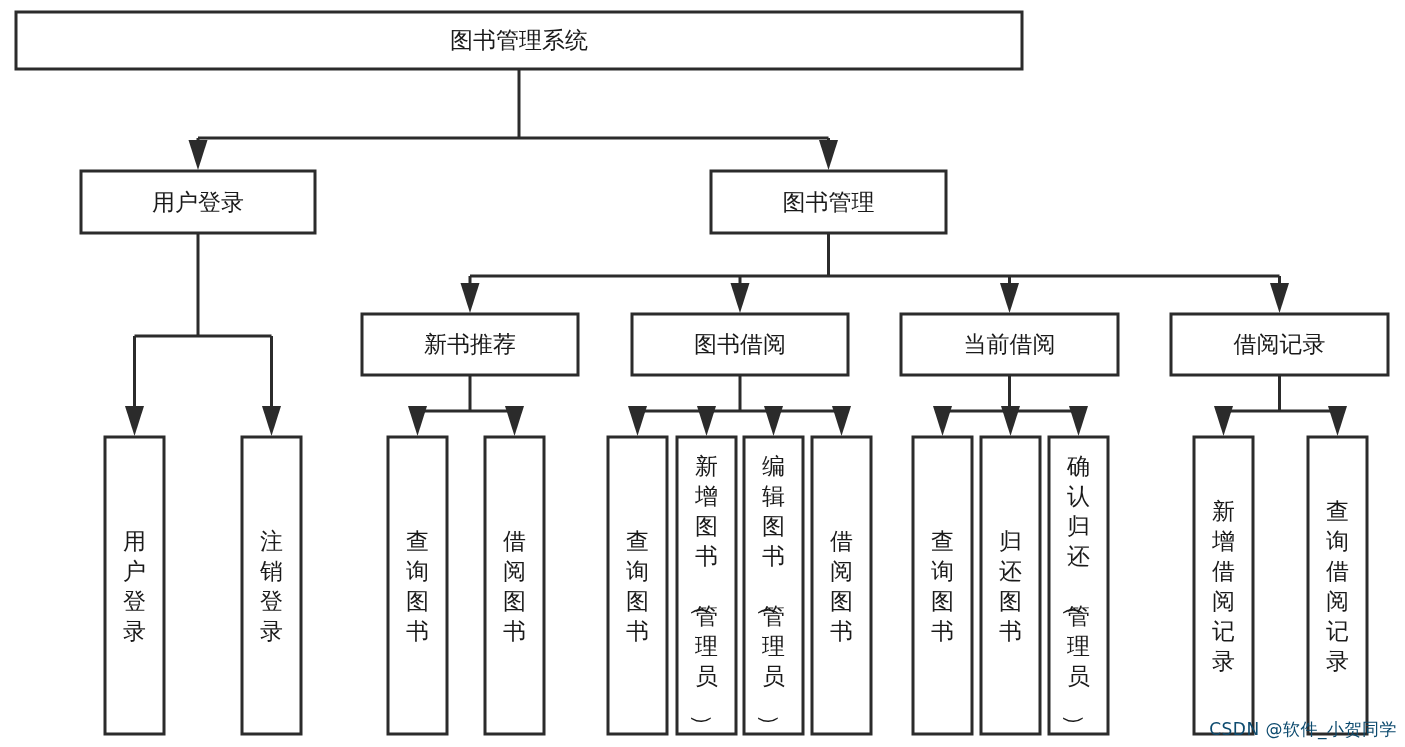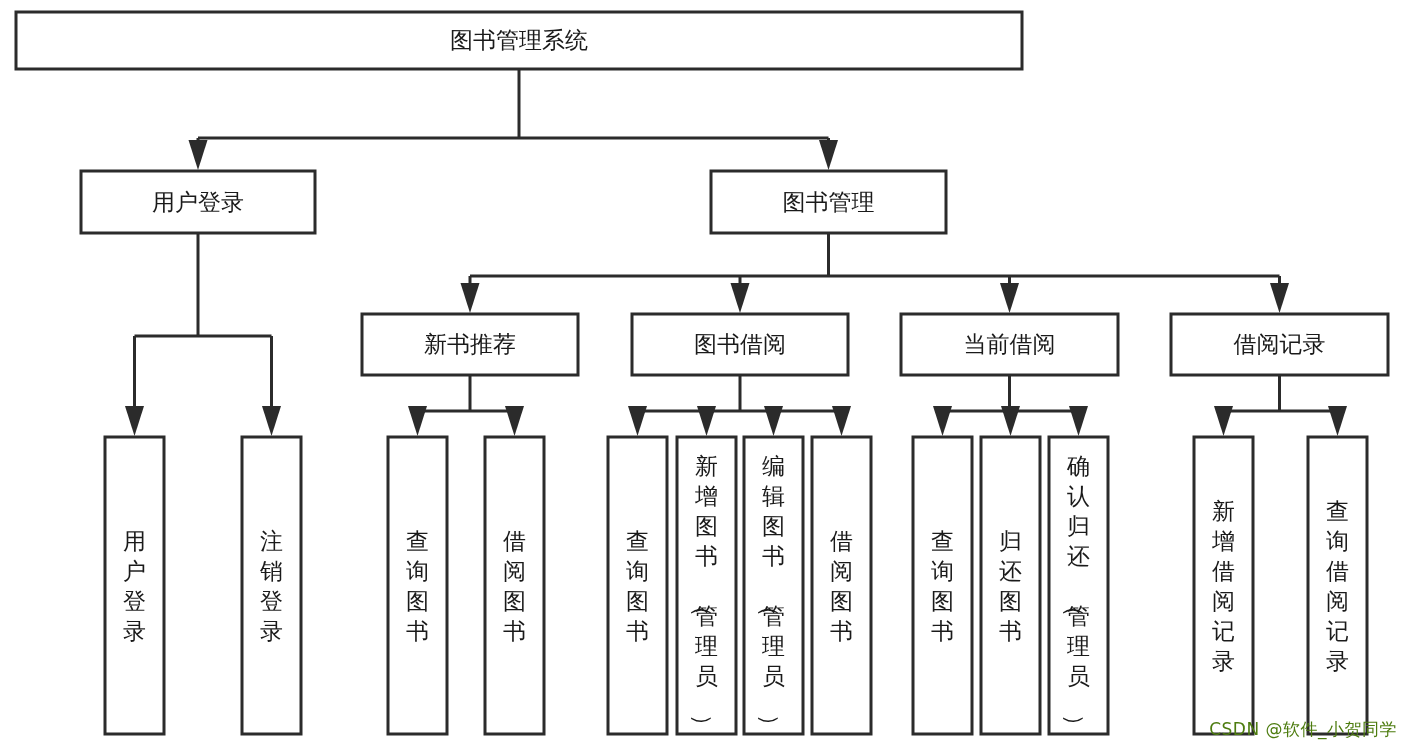--- a/index.html
+++ b/index.html
@@ -57,21 +57,21 @@
     font-size: 23px;
     fill: #1a1a1a;
     text-anchor: middle;
   }
   .watermark-text {
     position: absolute;
     right: 8px;
     bottom: 6px;
     font-family: "DejaVu Sans", "Liberation Sans", sans-serif;
     font-size: 17px;
-    color: #4d7c0f;
+    color: #0c4a6e;
     letter-spacing: 0.5px;
     white-space: nowrap;
     user-select: none;
   }
 </style>
 </head>
 <body>
 
 <div id="diagram-root">
   <svg id="diagram-canvas" viewBox="0 0 1405 747">

